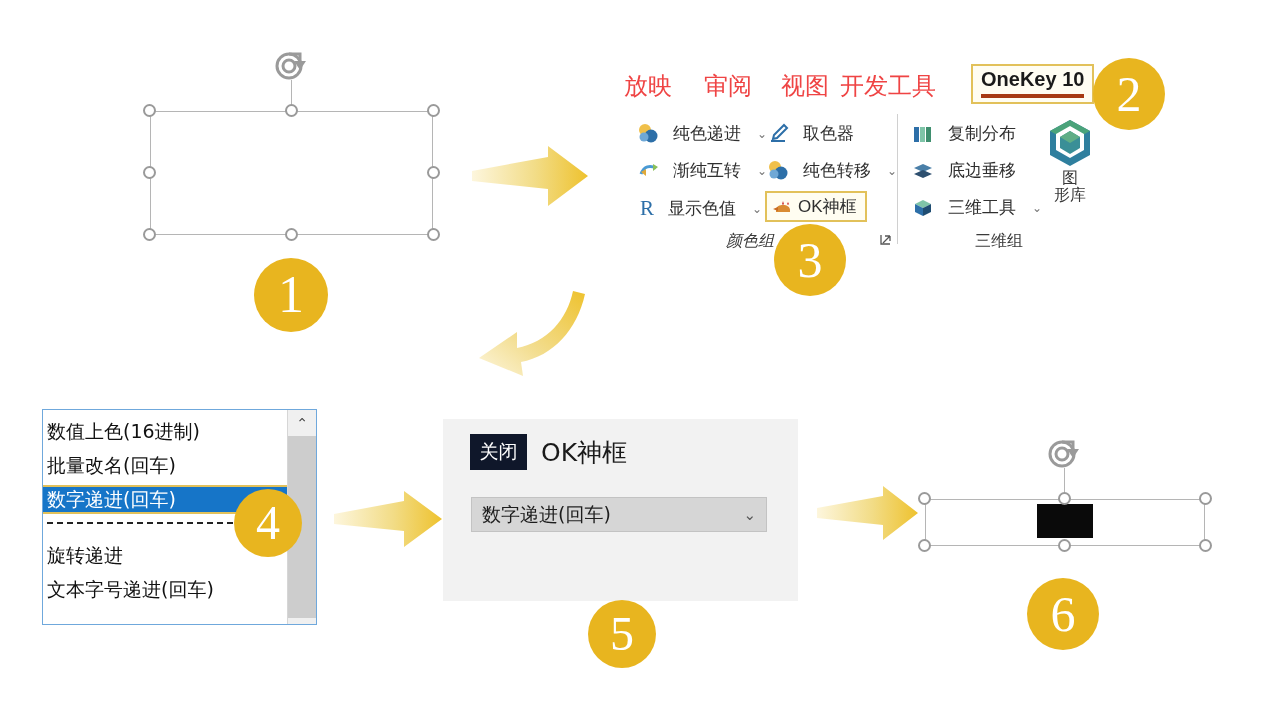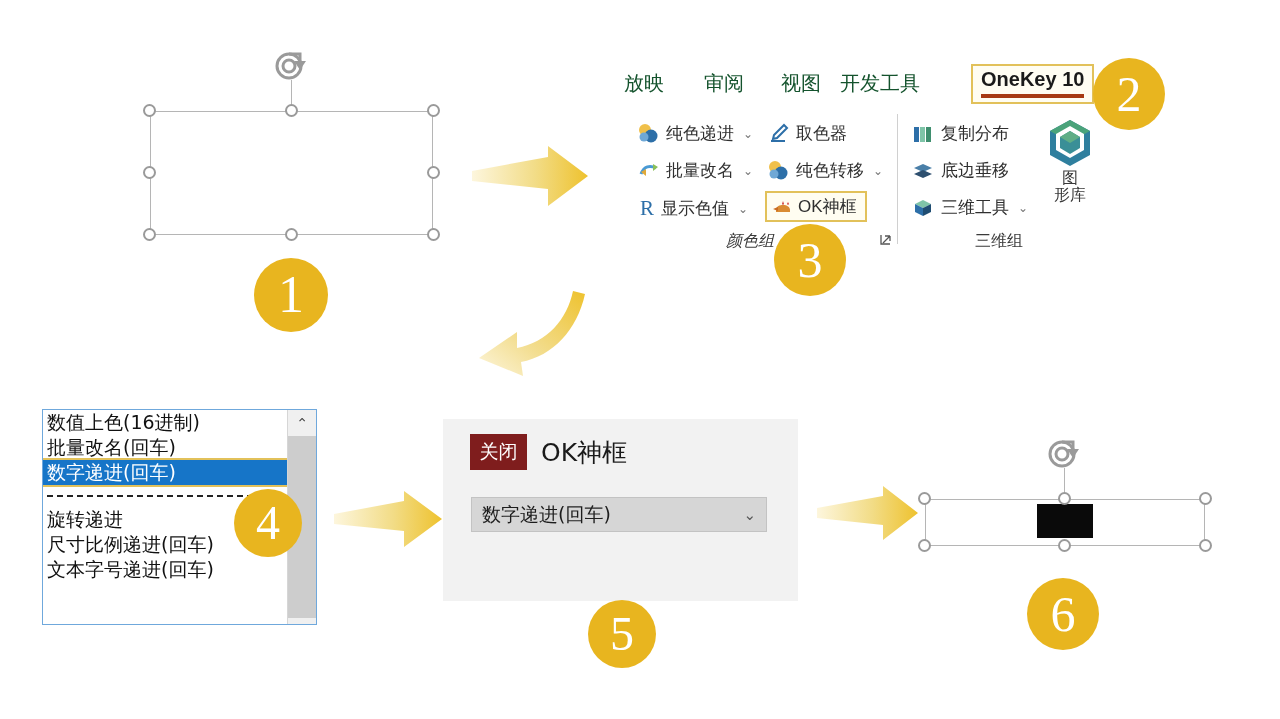--- a/index.html
+++ b/index.html
@@ -29,33 +29,33 @@
     position:absolute;width:13px;height:13px;border-radius:50%;
     background:#ffffff;border:2px solid #9a9a9a;box-sizing:border-box;
   }
   .rot-stem{position:absolute;width:1px;background:#b5b5b5;}
   .rot-icon{position:absolute;width:34px;height:34px;}
 
   
   .ribbon{position:absolute;left:620px;top:62px;width:500px;height:200px;}
   .tabs{position:absolute;left:0;top:0;height:40px;}
   .tab{
-    position:absolute;top:8px;color:#14532d;font-size:20px;white-space:nowrap;
+    position:absolute;top:8px;color:#ef4444;font-size:24px;white-space:nowrap;
     font-family:"DejaVu Sans","Liberation Sans",sans-serif;
   }
   .tab-active{
     border:2px solid #e2c15a;background:#fffdf2;
     padding:2px 8px 4px 8px;top:2px;color:#1a1a1a;font-weight:bold;
     font-family:"Liberation Sans",sans-serif;font-size:20px;
   }
   .tab-active .tab-underline{
     display:block;height:4px;background:#a73a14;margin-top:3px;width:100%;
   }
   .rb-item{
-    position:absolute;display:flex;align-items:center;gap:7px;
+    position:absolute;display:flex;align-items:center;gap:14px;
     font-size:17px;color:#3a3a3a;white-space:nowrap;
     font-family:"DejaVu Sans","Liberation Sans",sans-serif;
   }
   .rb-label{font-size:17px;color:#2f2f2f;}
   .caret{font-size:12px;color:#777;margin-left:2px;}
   .rb-box{
     position:absolute;border:2px solid #e2c15a;background:#fffdf1;
     display:flex;align-items:center;gap:4px;padding:2px 8px 2px 5px;
   }
   .grp-label{
@@ -72,21 +72,21 @@
 
   
   .listbox{
     position:absolute;left:42px;top:409px;width:275px;height:216px;
     border:1px solid #6fa8dc;background:#ffffff;box-sizing:border-box;
     overflow:hidden;
   }
   .list-items{position:absolute;left:0;top:0;width:244px;}
   .li{
     font-size:19px;color:#111;padding:0 4px;height:25px;line-height:25px;
-    white-space:nowrap;font-family:"DejaVu Sans","Liberation Sans",sans-serif;
+    white-space:nowrap;font-family:"DejaVu Sans","Liberation Sans",sans-serif;margin-top:9px;
   }
   .li-sel{background:#1675c8;color:#ffffff;outline:2px solid #e2c15a;}
   .li-divider{height:22px;display:flex;align-items:center;padding:0 4px;}
   .li-divider i{display:block;width:100%;border-top:2px dashed #222;}
   .sbar{
     position:absolute;right:0;top:0;width:29px;height:100%;
     background:#f0f0f0;border-left:1px solid #d6d6d6;box-sizing:border-box;
   }
   .sbar-up{
     position:absolute;left:0;top:0;width:100%;height:26px;background:#f0f0f0;
@@ -95,21 +95,21 @@
   .sbar-thumb{
     position:absolute;left:0;top:26px;width:100%;height:182px;background:#cdcdcd;
   }
 
   
   .dlg{
     position:absolute;left:443px;top:419px;width:355px;height:182px;
     background:#f2f2f2;
   }
   .dlg-close{
-    position:absolute;left:27px;top:15px;width:57px;height:36px;background:#7f1d1d;
+    position:absolute;left:27px;top:15px;width:57px;height:36px;background:#0f172a;
     color:#ffffff;font-size:19px;display:flex;align-items:center;justify-content:center;
     font-family:"DejaVu Sans","Liberation Sans",sans-serif;
   }
   .dlg-title{
     position:absolute;left:98px;top:17px;font-size:25px;color:#1a1a1a;
     font-family:"DejaVu Sans","Liberation Sans",sans-serif;
   }
   .dlg-select{
     position:absolute;left:28px;top:78px;width:296px;height:35px;
     background:#d6d6d6;border:1px solid #c3c3c3;box-sizing:border-box;
@@ -196,21 +196,21 @@
     </svg>
     <span class="rb-label">取色器</span>
   </div>
 
   <div class="rb-item" style="left:18px;top:97px;">
     <svg width="21" height="21" viewBox="0 0 21 21">
       <path d="M3 14 C6 6, 12 5, 18 8" fill="none" stroke="#4a9ad4" stroke-width="3"></path>
       <path d="M15 4 L20 7 L15 11 Z" fill="#8bbf5a"></path>
       <path d="M3 12 L8 9 L8 16 Z" fill="#e0a93a"></path>
     </svg>
-    <span class="rb-label">批量改名</span>
+    <span class="rb-label">渐纯互转</span>
     <span class="caret">⌄</span>
   </div>
 
   <div class="rb-item" style="left:148px;top:97px;">
     <svg width="21" height="21" viewBox="0 0 21 21">
       <circle cx="7" cy="7" r="6" fill="#f0c04a"></circle>
       <circle cx="13" cy="13" r="6.5" fill="#2d6fa8"></circle>
       <circle cx="6" cy="14" r="4.5" fill="#6fa8d6"></circle>
     </svg>
     <span class="rb-label">纯色转移</span>
@@ -303,21 +303,20 @@
 
 <div class="listbox">
   <div class="list-items">
     <div class="li">数值上色(16进制)</div>
     <div class="li">批量改名(回车)</div>
     <div class="li li-sel">数字递进(回车)</div>
     <div class="li-divider">
         <i></i>
       </div>
     <div class="li">旋转递进</div>
-    <div class="li">尺寸比例递进(回车)</div>
     <div class="li">文本字号递进(回车)</div>
   </div>
   <div class="sbar">
     <div class="sbar-up">⌃</div>
     <div class="sbar-thumb"></div>
   </div>
 </div>
 
 <div class="badge" style="left:234px;top:489px;width:68px;height:68px;font-size:48px;">
   <span>4</span>

